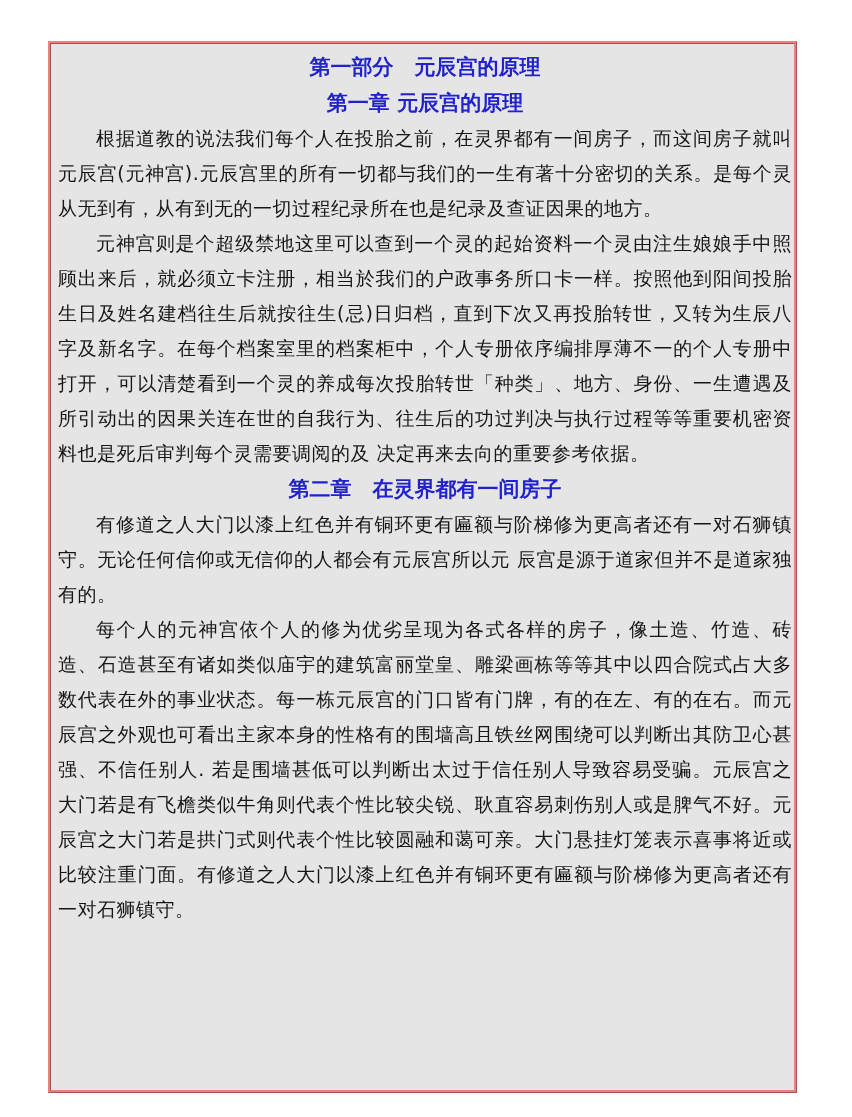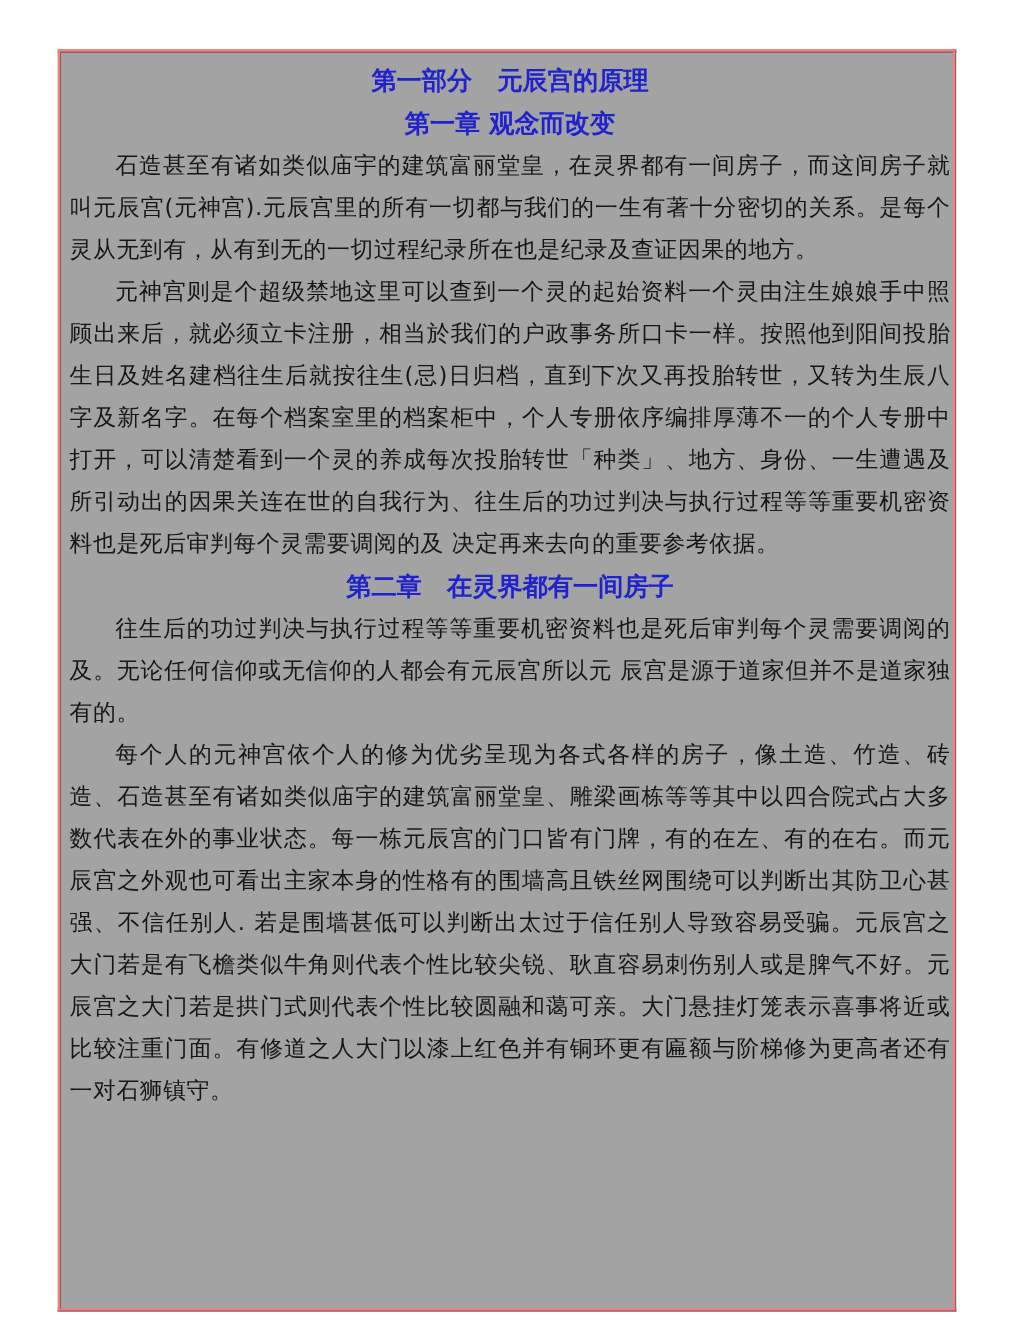--- a/index.html
+++ b/index.html
@@ -16,21 +16,21 @@
   }
   .frame {
     position: absolute;
     left: 48px;
     top: 41px;
     width: 749px;
     height: 1052px;
     box-sizing: border-box;
     border: 3px ridge #f08080;
     padding: 5px 2px 0 7px;
-    background: #a3a3a3;
+    background: #e5e5e5;
   }
   .part-title {
     margin: 0;
     text-align: center;
     color: #2121cd;
     font-size: 21px;
     font-weight: bold;
     line-height: 36px;
   }
   .chapter-title {
@@ -52,27 +52,27 @@
   }
 </style>
 </head>
 <body>
 
 <main>
   <section class="frame">
 
     <h1 class="part-title">第一部分　元辰宫的原理</h1>
 
-    <h2 class="chapter-title">第一章 观念而改变</h2>
+    <h2 class="chapter-title">第一章 元辰宫的原理</h2>
 
-    <p class="body-para">石造甚至有诸如类似庙宇的建筑富丽堂皇，在灵界都有一间房子，而这间房子就叫元辰宫(元神宫).元辰宫里的所有一切都与我们的一生有著十分密切的关系。是每个灵从无到有，从有到无的一切过程纪录所在也是纪录及查证因果的地方。</p>
+    <p class="body-para">根据道教的说法我们每个人在投胎之前，在灵界都有一间房子，而这间房子就叫元辰宫(元神宫).元辰宫里的所有一切都与我们的一生有著十分密切的关系。是每个灵从无到有，从有到无的一切过程纪录所在也是纪录及查证因果的地方。</p>
 
     <p class="body-para">元神宫则是个超级禁地这里可以查到一个灵的起始资料一个灵由注生娘娘手中照顾出来后，就必须立卡注册，相当於我们的户政事务所口卡一样。按照他到阳间投胎生日及姓名建档往生后就按往生(忌)日归档，直到下次又再投胎转世，又转为生辰八字及新名字。在每个档案室里的档案柜中，个人专册依序编排厚薄不一的个人专册中打开，可以清楚看到一个灵的养成每次投胎转世「种类」、地方、身份、一生遭遇及所引动出的因果关连在世的自我行为、往生后的功过判决与执行过程等等重要机密资料也是死后审判每个灵需要调阅的及 决定再来去向的重要参考依据。</p>
 
     <h2 class="chapter-title">第二章　在灵界都有一间房子</h2>
 
-    <p class="body-para">往生后的功过判决与执行过程等等重要机密资料也是死后审判每个灵需要调阅的及。无论任何信仰或无信仰的人都会有元辰宫所以元 辰宫是源于道家但并不是道家独有的。</p>
+    <p class="body-para">有修道之人大门以漆上红色并有铜环更有匾额与阶梯修为更高者还有一对石狮镇守。无论任何信仰或无信仰的人都会有元辰宫所以元 辰宫是源于道家但并不是道家独有的。</p>
 
 
     <p class="body-para">每个人的元神宫依个人的修为优劣呈现为各式各样的房子，像土造、竹造、砖造、石造甚至有诸如类似庙宇的建筑富丽堂皇、雕梁画栋等等其中以四合院式占大多数代表在外的事业状态。每一栋元辰宫的门口皆有门牌，有的在左、有的在右。而元辰宫之外观也可看出主家本身的性格有的围墙高且铁丝网围绕可以判断出其防卫心甚强、不信任别人. 若是围墙甚低可以判断出太过于信任别人导致容易受骗。元辰宫之大门若是有飞檐类似牛角则代表个性比较尖锐、耿直容易刺伤别人或是脾气不好。元辰宫之大门若是拱门式则代表个性比较圆融和蔼可亲。大门悬挂灯笼表示喜事将近或比较注重门面。有修道之人大门以漆上红色并有铜环更有匾额与阶梯修为更高者还有一对石狮镇守。</p>
 
   </section>
 </main>
 
 </body></html>

